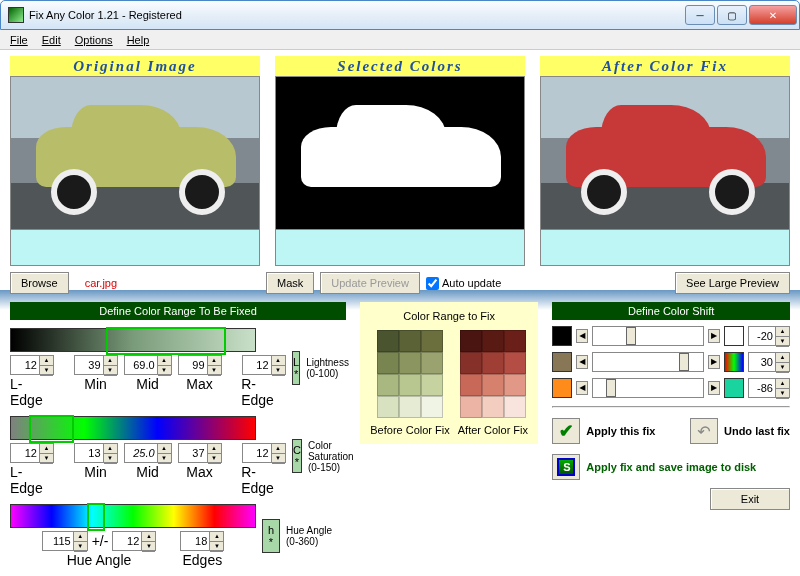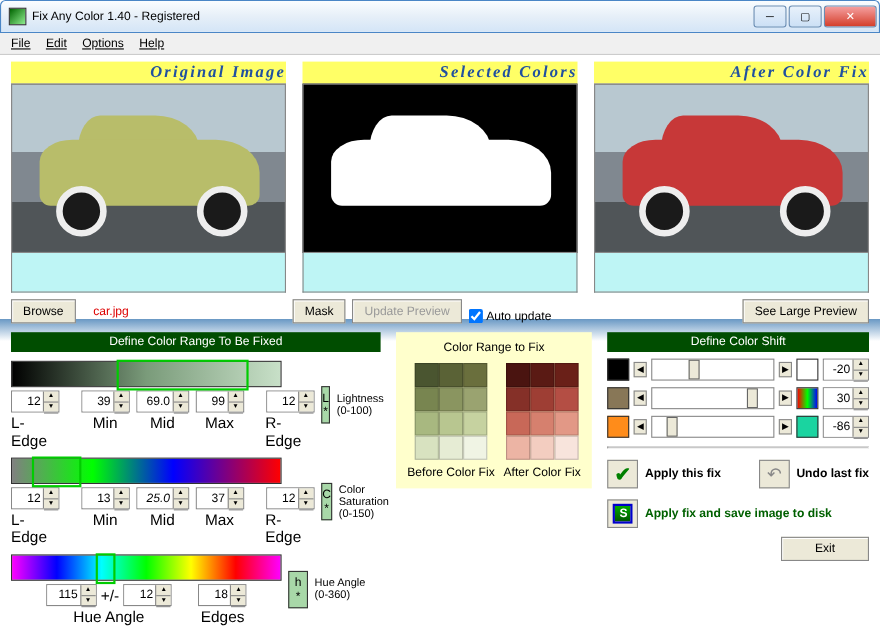--- a/index.html
+++ b/index.html
@@ -10,21 +10,21 @@
 .win-btns{display:flex;gap:2px}
 .win-btn{width:30px;height:20px;border:1px solid #6a8db3;border-radius:3px;display:flex;align-items:center;justify-content:center;font-size:10px}
 .win-min{background:linear-gradient(#e8f1fb,#cce0f5)}
 .win-max{background:linear-gradient(#e8f1fb,#cce0f5)}
 .win-close{background:linear-gradient(#f5a0a0,#d43e2a);color:#fff;width:48px}
 .menubar{height:20px;background:#f0f0f0;border-bottom:1px solid #ccc;display:flex;align-items:center;padding:0 4px;gap:2px}
 .menu-item{padding:2px 6px;text-decoration:underline}
 .content{padding:6px 10px;background:linear-gradient(#fff 0,#fff 240px,#6998c4 240px,#fff 260px)}
 .previews{display:flex;gap:12px;justify-content:space-between}
 .pv{width:250px}
-.pv-title{background:#ffff66;height:20px;text-align:right;font:italic bold 15px Georgia;color:#2050a0;letter-spacing:2px;line-height:20px}
+.pv-title{background:#ffff66;height:20px;text-align:center;font:italic bold 15px Georgia;color:#2050a0;letter-spacing:2px;line-height:20px}
 .pv-img{width:250px;height:154px;border:1px solid #888;background:#888;position:relative;overflow:hidden}
 .pv-pad{height:36px;background:#bef5f5;border:1px solid #888;border-top:none}
 .car-body{position:absolute;width:200px;height:60px;border-radius:30px 40px 10px 10px/20px 30px 10px 10px;top:50px;left:25px}
 .car-roof{position:absolute;width:110px;height:40px;border-radius:20px 40px 0 0/30px 30px 0 0;top:28px;left:60px}
 .wheel{position:absolute;width:46px;height:46px;border-radius:50%;background:#1a1a1a;border:6px solid #eee;top:92px}
 .w1{left:40px}.w2{left:168px}
 .bg-garage{position:absolute;inset:0;background:linear-gradient(#b8c8d0 0 40%,#808890 40% 70%,#505558 70%)}
 .btnrow{display:flex;align-items:center;gap:6px;margin-top:6px}
 .btn{background:#ece9d8;border:1px solid #888;padding:3px 10px;height:22px;box-shadow:inset 1px 1px #fff}
 .btn:disabled{color:#999}
@@ -68,21 +68,21 @@
 .save-ico::after{content:"S";position:absolute;color:#fff;font-weight:bold;left:4px;top:1px}
 .action-txt{font-weight:bold}
 .exit-row{text-align:right;margin-top:8px}
 .chk{display:flex;align-items:center;gap:3px}
 </style>
 </head>
 <body>
 
 <div class="titlebar">
  <div class="app-icon"></div>
- <div class="title-text">Fix Any Color 1.40 - Registered</div>
+ <div class="title-text">Fix Any Color 1.21 - Registered</div>
  <div class="win-btns">
   <div class="win-btn win-min">─</div>
   <div class="win-btn win-max">▢</div>
   <div class="win-btn win-close">✕</div>
  </div>
 </div>
 
 <div class="menubar">
  <span class="menu-item">File</span>
  <span class="menu-item">Edit</span>
@@ -122,21 +122,21 @@
         </div>
    <div class="pv-pad"></div>
   </div>
  </div>
 
  <div class="btnrow">
   <div style="width:250px;display:flex;align-items:center;gap:4px">
    <button class="btn">Browse</button>
    <span class="filename">car.jpg</span>
   </div>
-  <div style="width:256px;display:flex;align-items:flex-end;gap:6px">
+  <div style="width:256px;display:flex;align-items:center;gap:6px">
    <button class="btn">Mask</button>
    <button class="btn" disabled="">Update Preview</button>
    <label class="chk">
           <input type="checkbox" checked="" style="">
           <span>Auto update</span>
         </label>
   </div>
   <div style="flex:1;text-align:right">
    <button class="btn">See Large Preview</button>
   </div>

